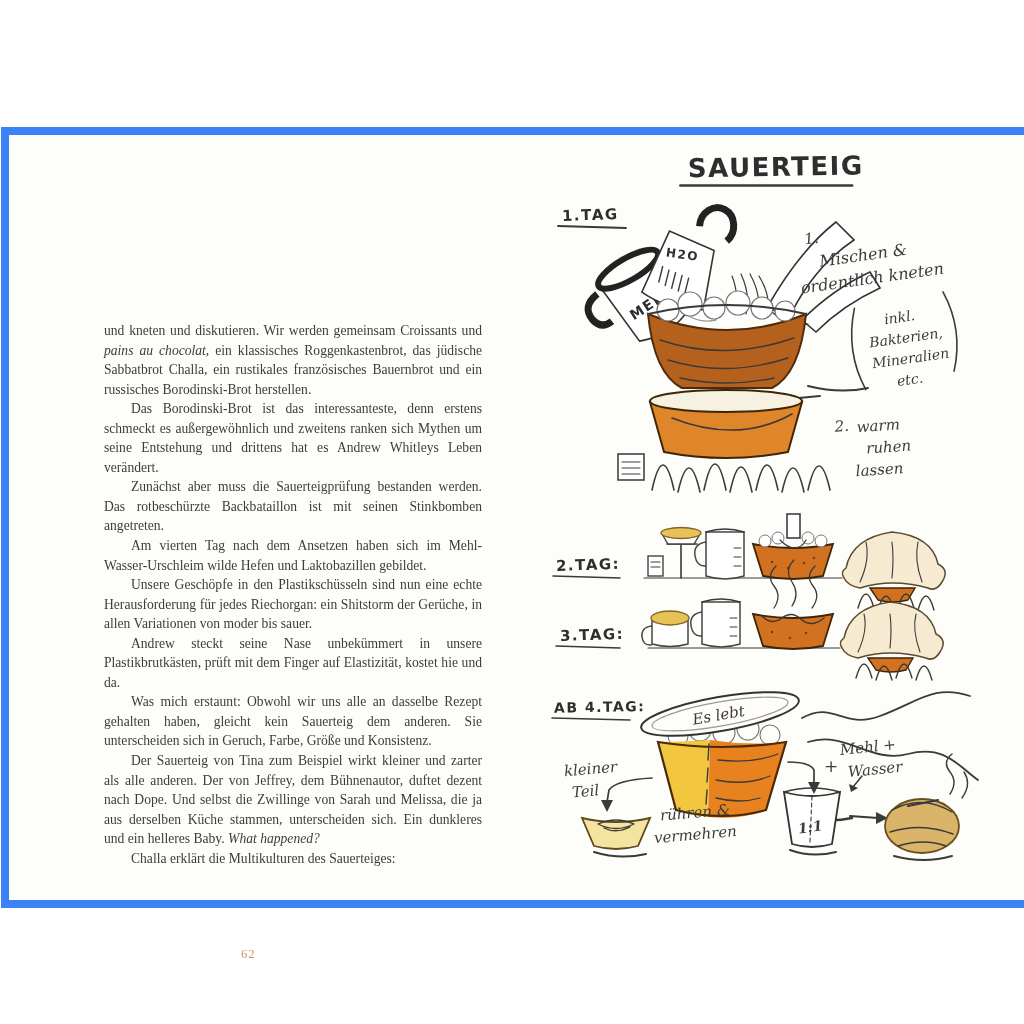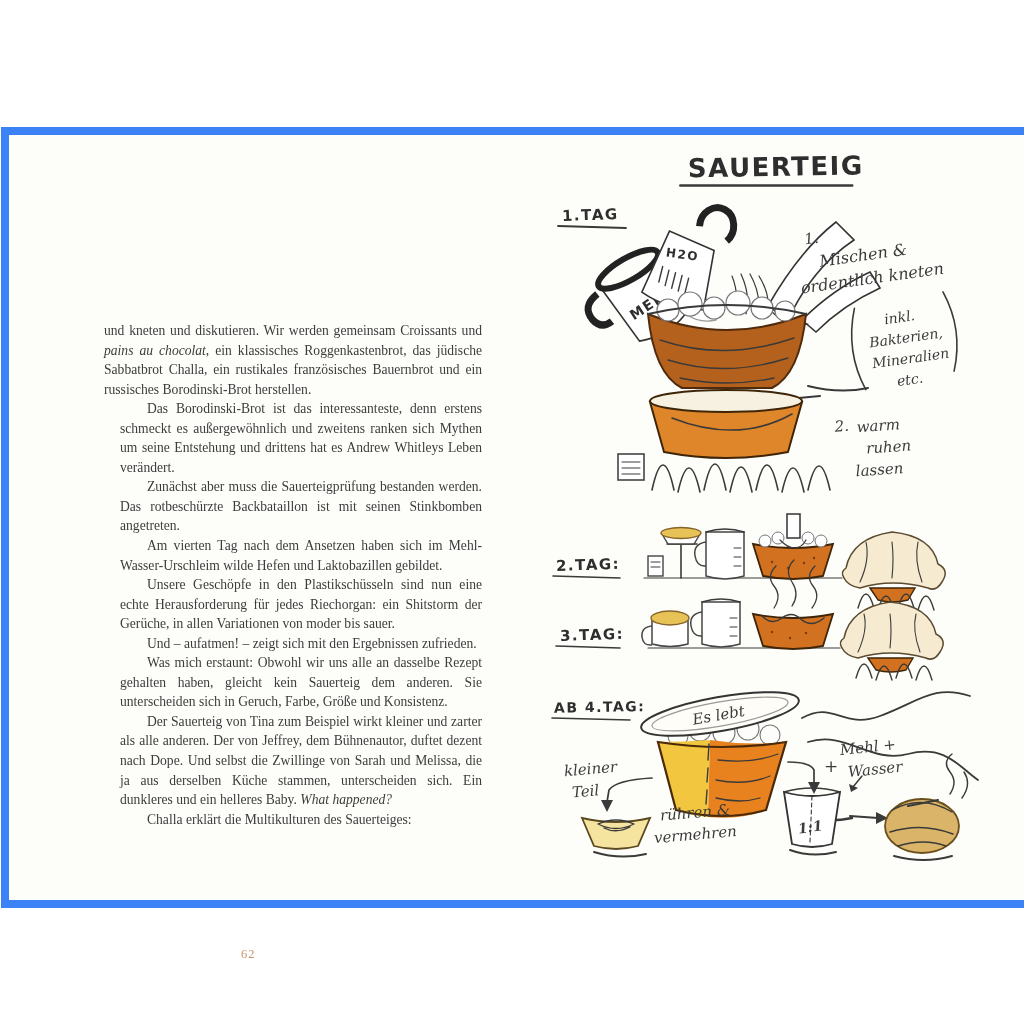--- a/index.html
+++ b/index.html
@@ -4,42 +4,42 @@
 <style>
   html,body{margin:0;padding:0;background:#ffffff;}
   #stage{position:relative;width:1024px;height:1024px;background:#ffffff;overflow:hidden;
          font-family:"Liberation Serif", serif;color:#3a3a3a;}
   #scan{position:absolute;left:1px;top:127px;width:1018px;height:765px;
         border:8px solid #3b82f6;background:#fdfdfa;}
   
   #left-text{position:absolute;left:95px;top:186px;width:378px;
              font-size:13.6px;line-height:19.55px;text-align:justify;color:#3c3c3c;}
   #left-text p{margin:0;}
-  #left-text p.indent{text-indent:27px;margin-left:16px;}
+  #left-text p.indent{text-indent:27px;}
   #left-text .it{font-style:italic;}
   #page-number{position:absolute;left:232px;top:812px;width:100px;text-align:left;
                font-size:12.5px;color:#c5946a;letter-spacing:1px;}
   
   #illu{position:absolute;left:540px;top:130px;}
   .hw{font-family:"DejaVu Serif", serif;font-style:italic;fill:#3b3b3b;}
   .hwcaps{font-family:"DejaVu Sans", sans-serif;font-weight:600;fill:#2e2e2e;letter-spacing:1.5px;}
   .ink{stroke:#3a3a3a;fill:none;stroke-linecap:round;stroke-linejoin:round;}
 </style>
 </head>
 <body>
 
 <div id="stage">
   <div id="scan">
     <div id="left-text">
         <p><span>und kneten und diskutieren. Wir werden gemeinsam Croissants und </span><span class="it">pains au chocolat</span><span>, ein klassisches Roggenkastenbrot, das jüdische Sabbatbrot Challa, ein rustikales französisches Bauernbrot und ein russisches Borodinski-Brot herstellen.</span></p>
         <p class="indent"><span>Das Borodinski-Brot ist das interessanteste, denn erstens schmeckt es außergewöhnlich und zweitens ranken sich Mythen um seine Entstehung und drittens hat es Andrew Whitleys Leben verändert.</span></p>
         <p class="indent"><span>Zunächst aber muss die Sauerteigprüfung bestanden werden. Das rotbeschürzte Backbataillon ist mit seinen Stinkbomben angetreten.</span></p>
         <p class="indent"><span>Am vierten Tag nach dem Ansetzen haben sich im Mehl-Wasser-Urschleim wilde Hefen und Laktobazillen gebildet.</span></p>
         <p class="indent"><span>Unsere Geschöpfe in den Plastikschüsseln sind nun eine echte Herausforderung für jedes Riechorgan: ein Shitstorm der Gerüche, in allen Variationen von moder bis sauer.</span></p>
-        <p class="indent"><span>Und – aufatmen! – zeigt sich mit den Ergebnissen zufrieden.</span></p>
+        <p class="indent"><span>Andrew steckt seine Nase unbekümmert in unsere Plastikbrutkästen, prüft mit dem Finger auf Elastizität, kostet hie und da.</span></p>
         <p class="indent"><span>Was mich erstaunt: Obwohl wir uns alle an dasselbe Rezept gehalten haben, gleicht kein Sauerteig dem anderen. Sie unterscheiden sich in Geruch, Farbe, Größe und Konsistenz.</span></p>
         <p class="indent"><span>Der Sauerteig von Tina zum Beispiel wirkt kleiner und zarter als alle anderen. Der von Jeffrey, dem Bühnenautor, duftet dezent nach Dope. Und selbst die Zwillinge von Sarah und Melissa, die ja aus derselben Küche stammen, unterscheiden sich. Ein dunkleres und ein helleres Baby. </span><span class="it">What happened?</span></p>
         <p class="indent"><span>Challa erklärt die Multikulturen des Sauerteiges:</span></p>
       </div>
     <div id="page-number">62</div>
   </div>
 
   <svg id="illu" width="480" height="770" viewBox="0 0 480 770">
 
     <g transform="rotate(-1 226 40)">

